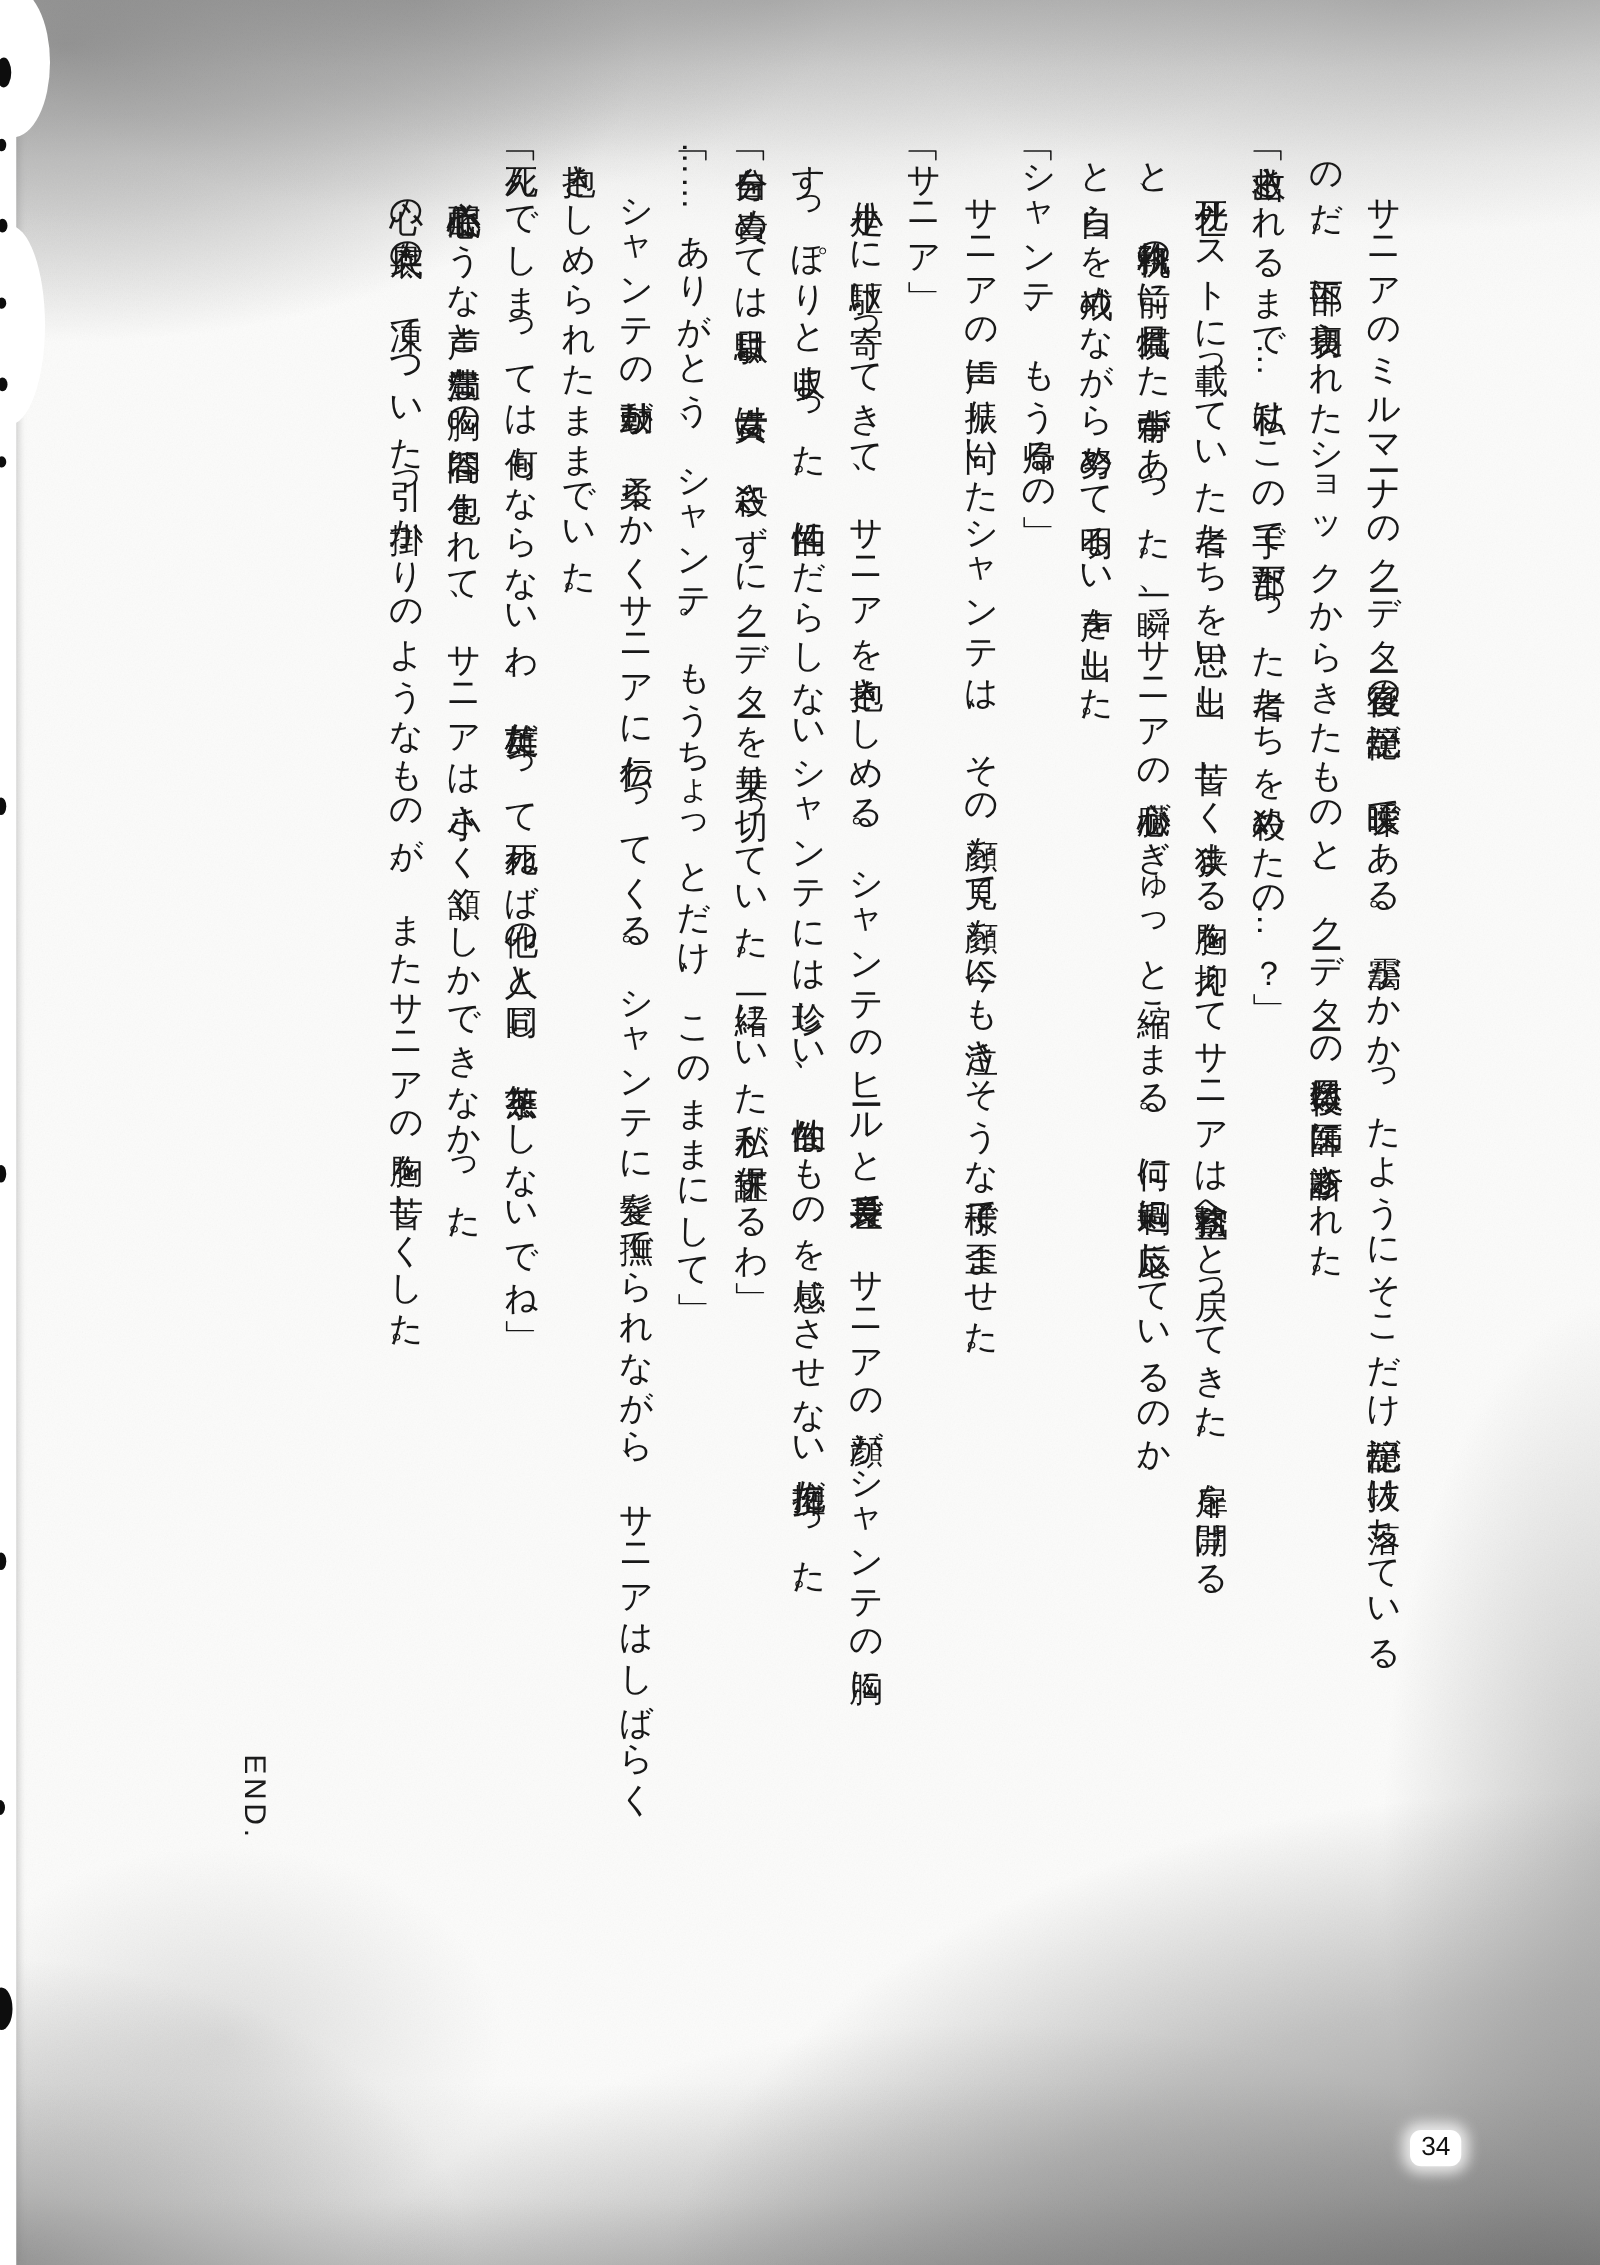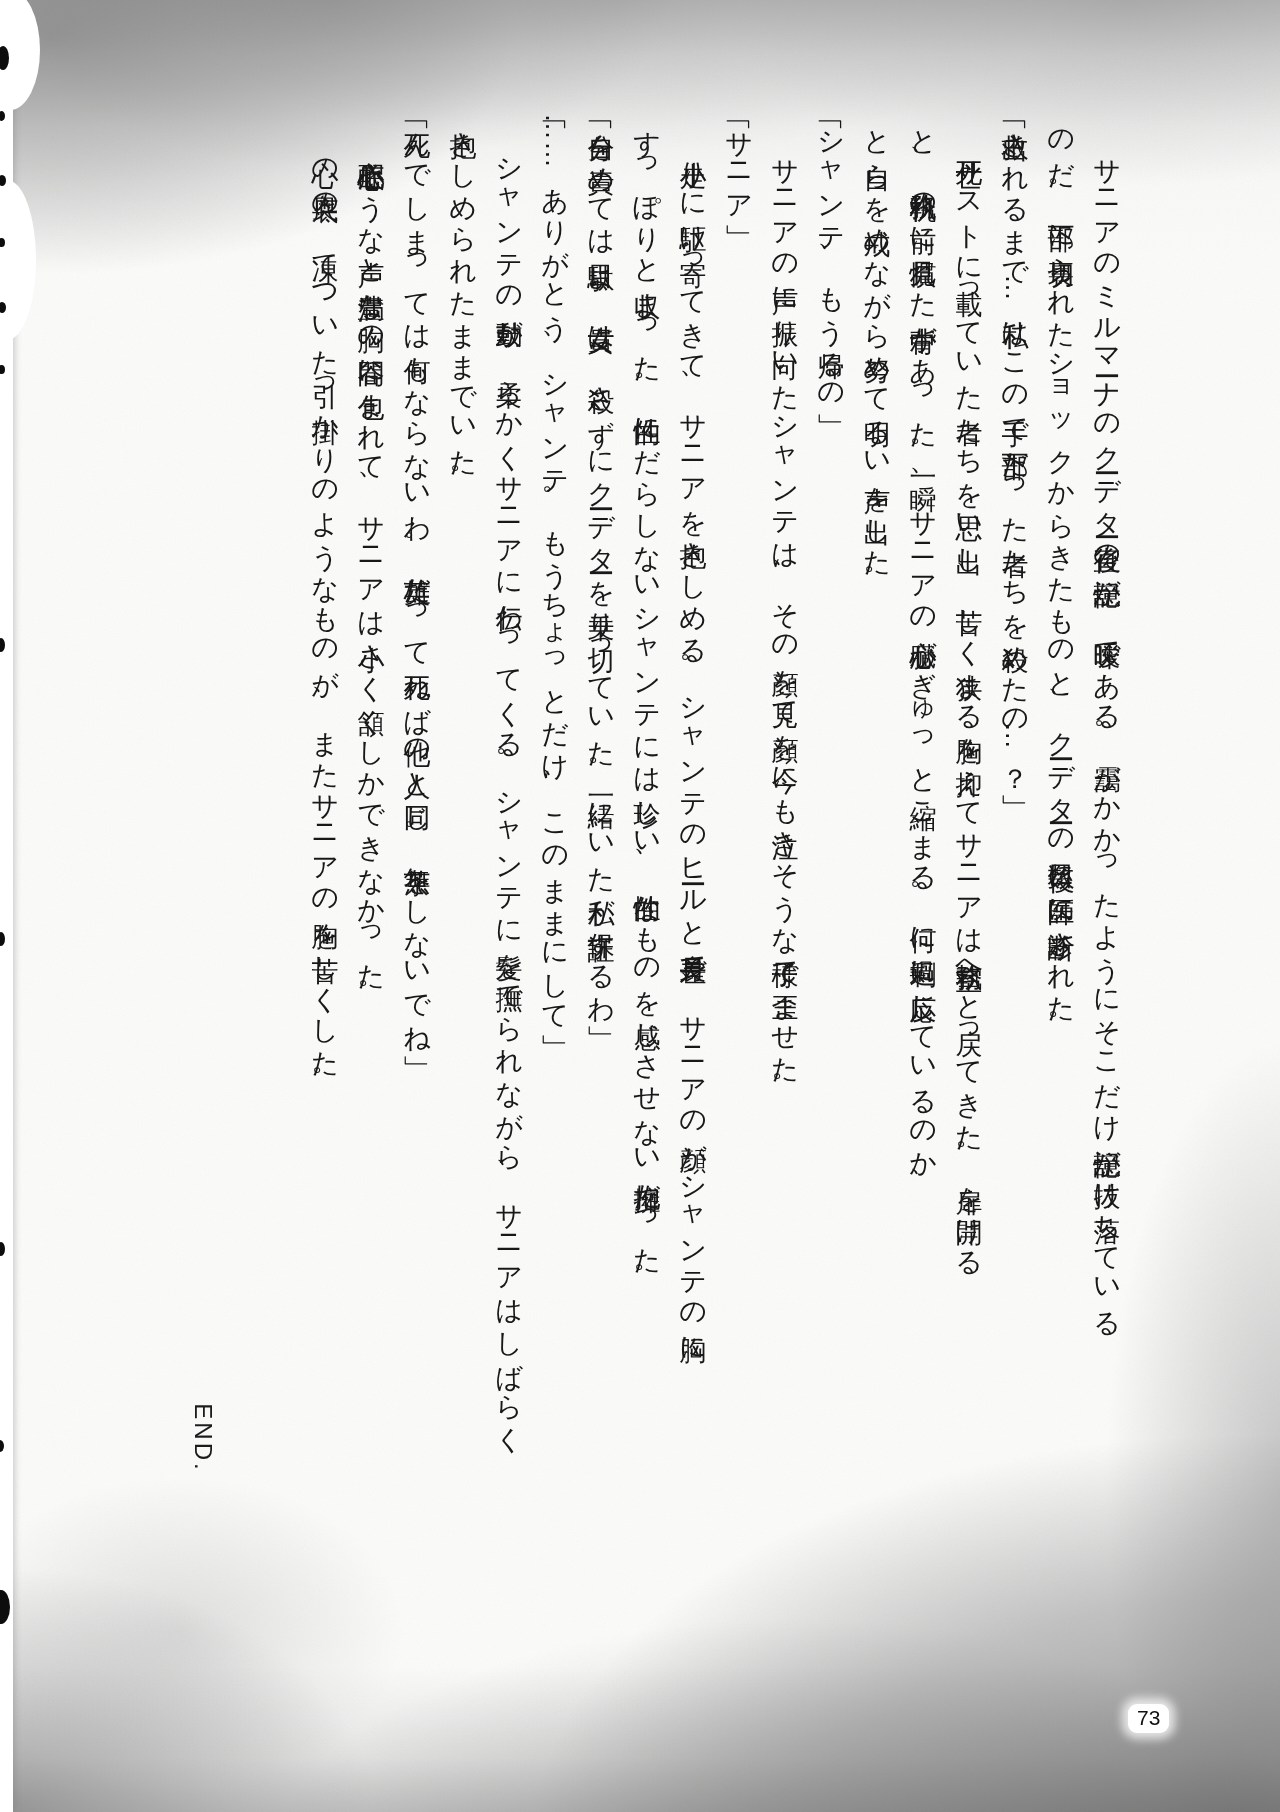--- a/index.html
+++ b/index.html
@@ -120,15 +120,15 @@
   <div class="binding-mark" style="left:-2px;top:302px;width:8px;height:11px;"></div>
   <div class="binding-mark" style="left:-2px;top:365px;width:7px;height:9px;"></div>
   <div class="binding-mark" style="left:-3px;top:638px;width:8px;height:14px;"></div>
   <div class="binding-mark" style="left:-3px;top:932px;width:8px;height:14px;"></div>
   <div class="binding-mark" style="left:-3px;top:1242px;width:8px;height:14px;"></div>
   <div class="binding-mark" style="left:-4px;top:1440px;width:8px;height:12px;"></div>
   <div class="binding-mark" style="left:-8px;top:1590px;width:18px;height:34px;"></div>
 
   <div class="end-label">END.</div>
 
-  <div class="page-number">73</div>
+  <div class="page-number">34</div>
 
 </div>
 
 </body></html>

